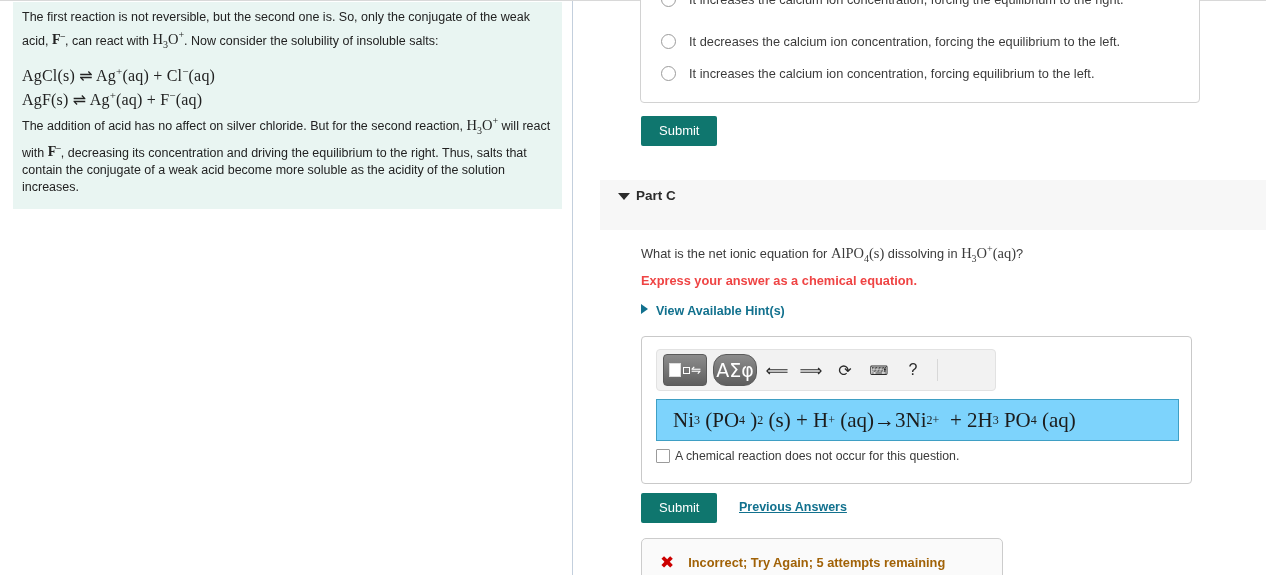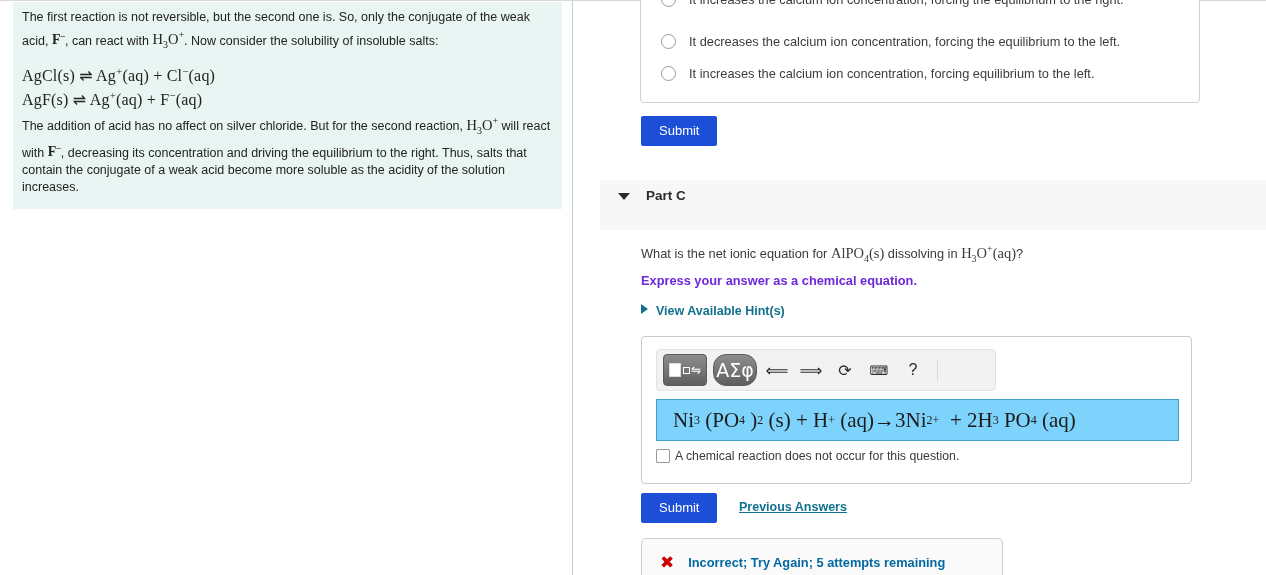--- a/index.html
+++ b/index.html
@@ -99,21 +99,21 @@
   .choice-row.r3 { top: 88px; }
   .radio {
     width: 13px; height: 13px;
     border: 1px solid #9b9b9b;
     border-radius: 50%;
     background: #ffffff;
     flex: 0 0 auto;
   }
   .btn {
     display: inline-block;
-    background: #1d4ed8;
+    background: #0f766e;
     color: #ffffff;
     border: none;
     border-radius: 2px;
     font-size: 13px;
     font-family: "Liberation Sans", sans-serif;
     padding: 8px 18px;
     cursor: pointer;
     line-height: 14px;
   }
   .submit-a {
@@ -132,38 +132,38 @@
   .caret-down {
     position: absolute;
     left: 18px; top: 13px;
     width: 0; height: 0;
     border-left: 6px solid transparent;
     border-right: 6px solid transparent;
     border-top: 7px solid #2b2b2b;
   }
   .part-title {
     position: absolute;
-    left: 46px; top: 8px;
+    left: 36px; top: 8px;
     font-size: 13.5px;
     font-weight: bold;
     color: #2b2b2b;
   }
   .q-text {
     position: absolute;
     left: 641px; top: 243px;
     font-size: 12.8px;
     color: #3b3b3b;
     white-space: nowrap;
   }
   .q-bold {
     position: absolute;
     left: 641px; top: 273px;
     font-size: 12.8px;
     font-weight: bold;
-    color: #6d28d9;
+    color: #ef4444;
     white-space: nowrap;
   }
   .hint-link {
     position: absolute;
     left: 641px; top: 304px;
     display: flex;
     align-items: flex-start;
     gap: 8px;
     color: #12718e;
     font-size: 12.5px;
@@ -311,21 +311,21 @@
   .xmark {
     color: #cc0000;
     font-size: 17px;
     font-weight: bold;
     font-family: "DejaVu Sans", sans-serif;
     line-height: 1;
   }
   .fb-text {
     font-size: 12.8px;
     font-weight: bold;
-    color: #0369a1;
+    color: #a16207;
     white-space: nowrap;
   }
 </style>
 </head>
 <body>
 
 <div class="page">
 
   <div class="top-rule"></div>
 

